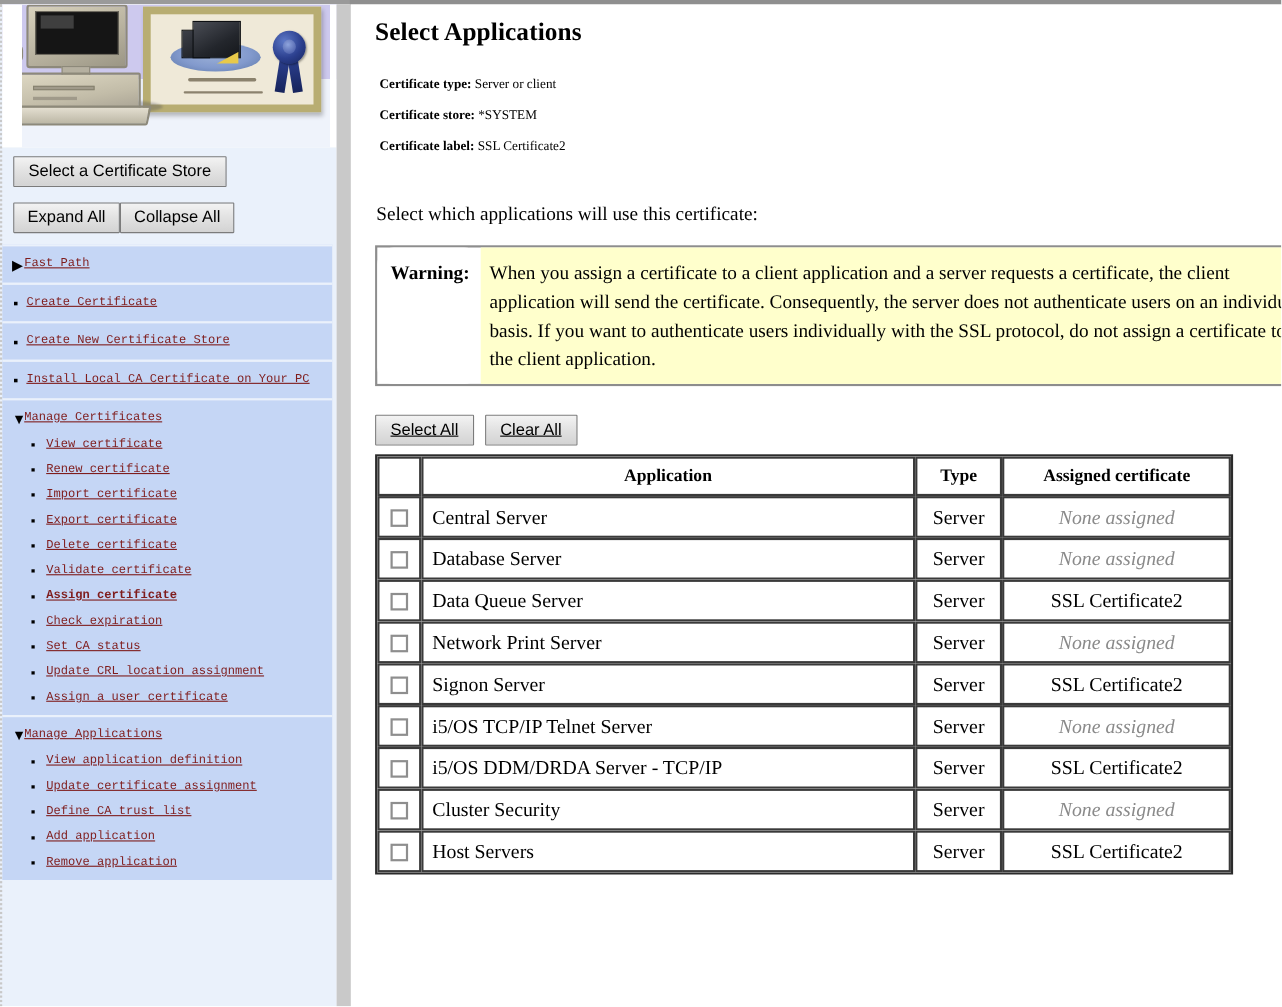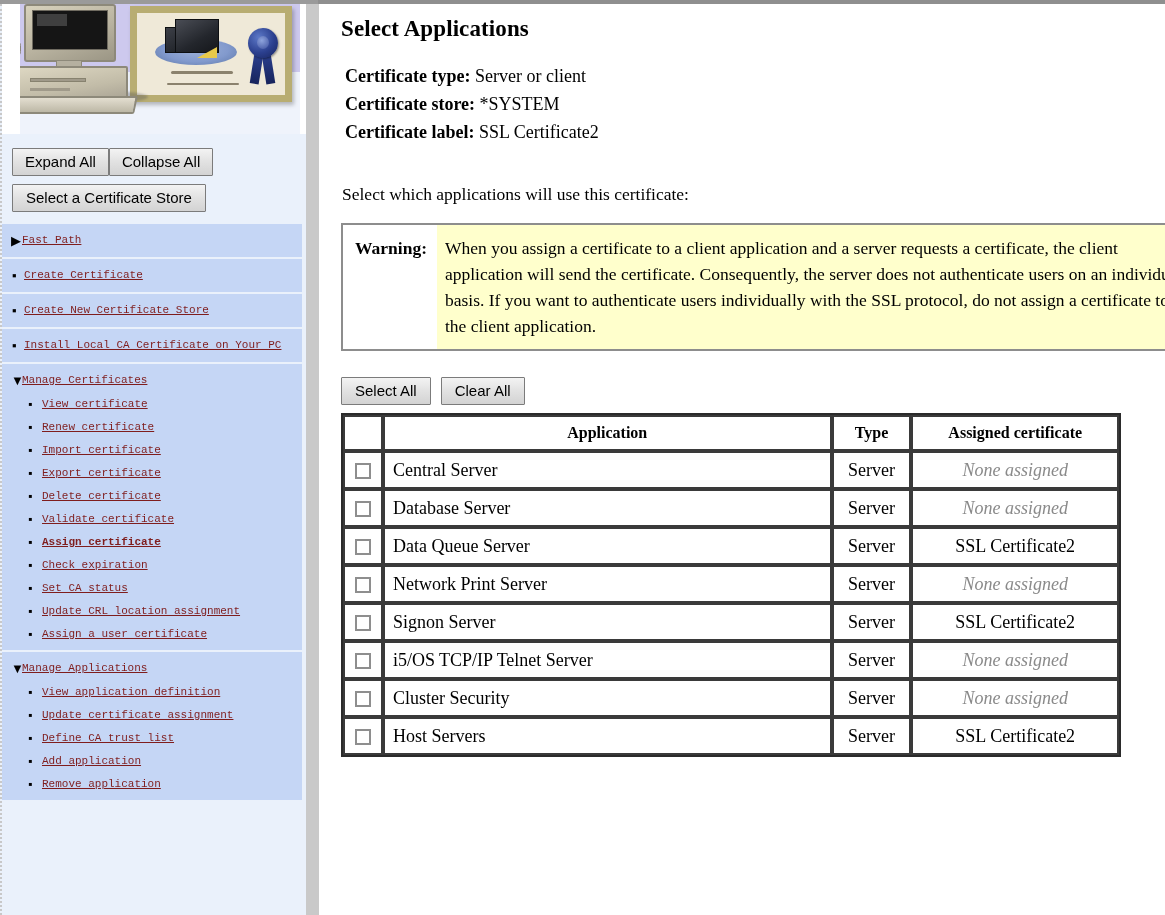--- a/index.html
+++ b/index.html
@@ -267,21 +267,21 @@
   }
   h1.page-title {
     font-family: "Liberation Serif", serif;
     font-size: 23px;
     font-weight: bold;
     margin: 12px 0 0 0;
     letter-spacing: .1px;
   }
   .meta { margin-top: 20px; }
   .meta-line {
-    font-size: 18px;
+    font-size: 12px;
     line-height: 28px;
     padding-left: 4px;
   }
   .meta-line b { font-weight: bold; }
   .instruction {
     font-size: 17.5px;
     margin-top: 38px;
     padding-left: 1px;
   }
 
@@ -308,20 +308,21 @@
     font-size: 17.5px;
     line-height: 26px;
     flex: 1;
   }
 
   
   .table-btns {
     margin-top: 26px;
     display: flex;
     gap: 10px;
+    text-decoration: underline;
   }
 
   
   table.apps {
     margin-top: 8px;
     border-collapse: separate;
     border-spacing: 0;
     border: 2px solid #2b2b2b;
     width: 780px;
     background: #ffffff;
@@ -400,29 +401,29 @@
         <div class="tower-slot"></div>
         <div class="tower-slot2"></div>
       </div>
       <div class="mouse"></div>
       <div class="keyboard"></div>
 
       <div class="banner-left-pad"></div>
       <div class="banner-right-pad"></div>
     </div>
 
+    <div class="btn-row">
+      <button class="btn">Select a Certificate Store</button>
+    </div>
+
     <div class="btn-row" style="padding-top:14px;">
       <span class="btn-group">
         <button class="btn small">Expand All</button>
         <button class="btn small">Collapse All</button>
       </span>
-    </div>
-
-    <div class="btn-row">
-      <button class="btn">Select a Certificate Store</button>
     </div>
 
     <div class="nav" id="nav-container">
         <div class="nav-block">
           <div class="nav-row">
             <span class="tri">▶</span>
             <span class="nav-link">Fast Path</span>
           </div>
         </div>
         <div class="nav-block">
@@ -587,20 +588,26 @@
             <td class="col-cert"><span>SSL Certificate2</span></td>
           </tr>
           <tr>
             <td class="col-check"><span class="cb"></span></td>
             <td class="col-app"><span class="cell-pad">i5/OS TCP/IP Telnet Server</span></td>
             <td class="col-type"><span>Server</span></td>
             <td class="col-cert"><span class="none-assigned">None assigned</span></td>
           </tr>
           <tr>
             <td class="col-check"><span class="cb"></span></td>
+            <td class="col-app"><span class="cell-pad">i5/OS DDM/DRDA Server - TCP/IP</span></td>
+            <td class="col-type"><span>Server</span></td>
+            <td class="col-cert"><span>SSL Certificate2</span></td>
+          </tr>
+          <tr>
+            <td class="col-check"><span class="cb"></span></td>
             <td class="col-app"><span class="cell-pad">Cluster Security</span></td>
             <td class="col-type"><span>Server</span></td>
             <td class="col-cert"><span class="none-assigned">None assigned</span></td>
           </tr>
           <tr>
             <td class="col-check"><span class="cb"></span></td>
             <td class="col-app"><span class="cell-pad">Host Servers</span></td>
             <td class="col-type"><span>Server</span></td>
             <td class="col-cert"><span>SSL Certificate2</span></td>
           </tr>

